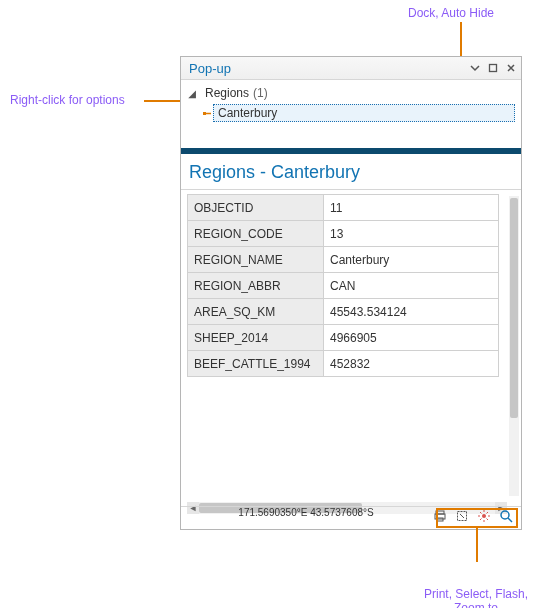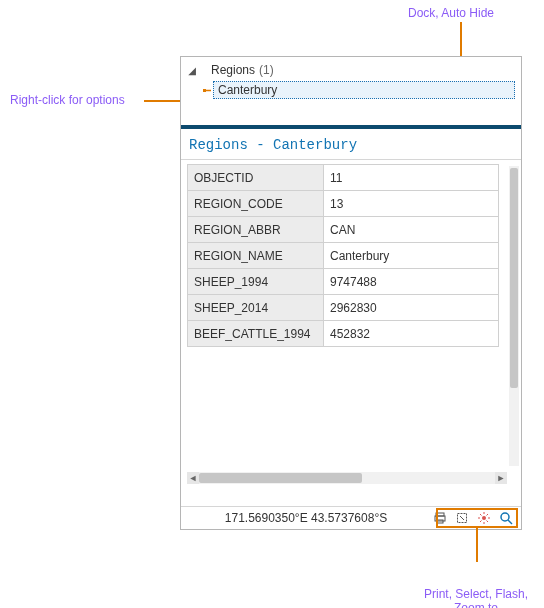--- a/index.html
+++ b/index.html
@@ -91,42 +91,41 @@
     margin-left: 14px;
     margin-top: 2px;
   }
   .tree-expand {
     width:10px;
     display:inline-flex;
     justify-content:center;
     color:#555;
     font-size:10px;
   }
-  .tree-label { margin-left:14px; }
+  .tree-label { margin-left:8px; }
   .tree-count { color:#666; margin-left:4px; }
   .child-marker {
     width:12px; height:12px;
     display:inline-flex; align-items:center; justify-content:center;
   }
   .child-sel {
     flex:1;
     border:1px dotted #1a6fb0;
     background:#e9f3fb;
     padding:0 4px;
     height:16px;
     line-height:16px;
     font-size:12px;
   }
 
   .section-header {
-    border-top: 4px solid #0c4a6e;
+    border-top: 6px solid #0c4a6e;
     padding: 8px 8px 6px 8px;
     color: #1274b3;
-    font-size: 14px;
-    font-family: Liberation Mono, monospace;
+    font-size: 18px;
   }
 
   .attr-wrap {
     border-top: 1px solid #d6d6d6;
     position: relative;
     height: 328px;
   }
   .attr-scroll {
     position:absolute;
     left:6px; right:0; top:4px; bottom:20px;
@@ -181,22 +180,22 @@
     position:absolute; left:0; top:1px; bottom:1px; width:55%;
     background:#c6c6c6; border-radius:2px;
   }
 
   .statusbar {
     position:absolute;
     left:0; right:0; bottom:0;
     height:22px;
     border-top:1px solid #d6d6d6;
     display:flex;
-    align-items:center;
-    font-size:12px;
+    align-items:flex-start;
+    font-size:10px;
     color:#333;
   }
   .statusbar .coords { flex:1; text-align:center; }
   .action-icons {
     display:flex;
     gap:4px;
     padding-right:6px;
   }
   .action-icons .ai {
     width:18px; height:18px;
@@ -209,20 +208,38 @@
 <div class="canvas">
 
   <div class="anno" style="left:408px; top:6px;">Dock, Auto Hide</div>
   <div class="line" style="left:460px; top:22px; width:2px; height:34px;"></div>
   <div class="circle" style="left:481px; top:56px; width:22px; height:22px;"></div>
 
   <div class="anno" style="left:10px; top:93px;text-align:center;">Right-click for options</div>
   <div class="line" style="left:144px; top:100px; width:36px; height:2px;"></div>
 
   <div class="popup-panel">
+    <div class="titlebar">
+      <span class="title">Pop-up</span>
+      <span class="title-icon">
+        <svg width="10" height="10" viewBox="0 0 10 10">
+            <path d="M1 3 L5 7 L9 3" fill="none" stroke="#555" stroke-width="1.5"></path>
+          </svg>
+      </span>
+      <span class="title-icon">
+        <svg width="10" height="10" viewBox="0 0 10 10">
+            <rect x="1.5" y="1.5" width="7" height="7" fill="none" stroke="#555" stroke-width="1.3"></rect>
+          </svg>
+      </span>
+      <span class="title-icon">
+        <svg width="10" height="10" viewBox="0 0 10 10">
+            <path d="M2 2 L8 8 M8 2 L2 8" stroke="#555" stroke-width="1.5"></path>
+          </svg>
+      </span>
+    </div>
 
     <div class="tree-area">
       <div class="tree-row">
         <span class="tree-expand">◢</span>
         <span class="tree-label">Regions</span>
         <span class="tree-count">(1)</span>
       </div>
       <div class="tree-row child">
         <span class="child-marker">
           <svg width="10" height="10" viewBox="0 0 10 10">
@@ -242,34 +259,34 @@
           <tbody id="attr-rows">
               <tr>
                 <td class="k">OBJECTID</td>
                 <td class="v">11</td>
               </tr>
               <tr>
                 <td class="k">REGION_CODE</td>
                 <td class="v">13</td>
               </tr>
               <tr>
+                <td class="k">REGION_NAME</td>
+                <td class="v">Canterbury</td>
+              </tr>
+              <tr>
                 <td class="k">REGION_ABBR</td>
                 <td class="v">CAN</td>
               </tr>
               <tr>
-                <td class="k">REGION_NAME</td>
-                <td class="v">Canterbury</td>
-              </tr>
-              <tr>
-                <td class="k">SHEEP_1994</td>
-                <td class="v">9747488</td>
+                <td class="k">AREA_SQ_KM</td>
+                <td class="v">45543.534124</td>
               </tr>
               <tr>
                 <td class="k">SHEEP_2014</td>
-                <td class="v">2962830</td>
+                <td class="v">4966905</td>
               </tr>
               <tr>
                 <td class="k">BEEF_CATTLE_1994</td>
                 <td class="v">452832</td>
               </tr>
             </tbody>
         </table>
       </div>
       <div class="vscroll">
         <div class="thumb"></div>

